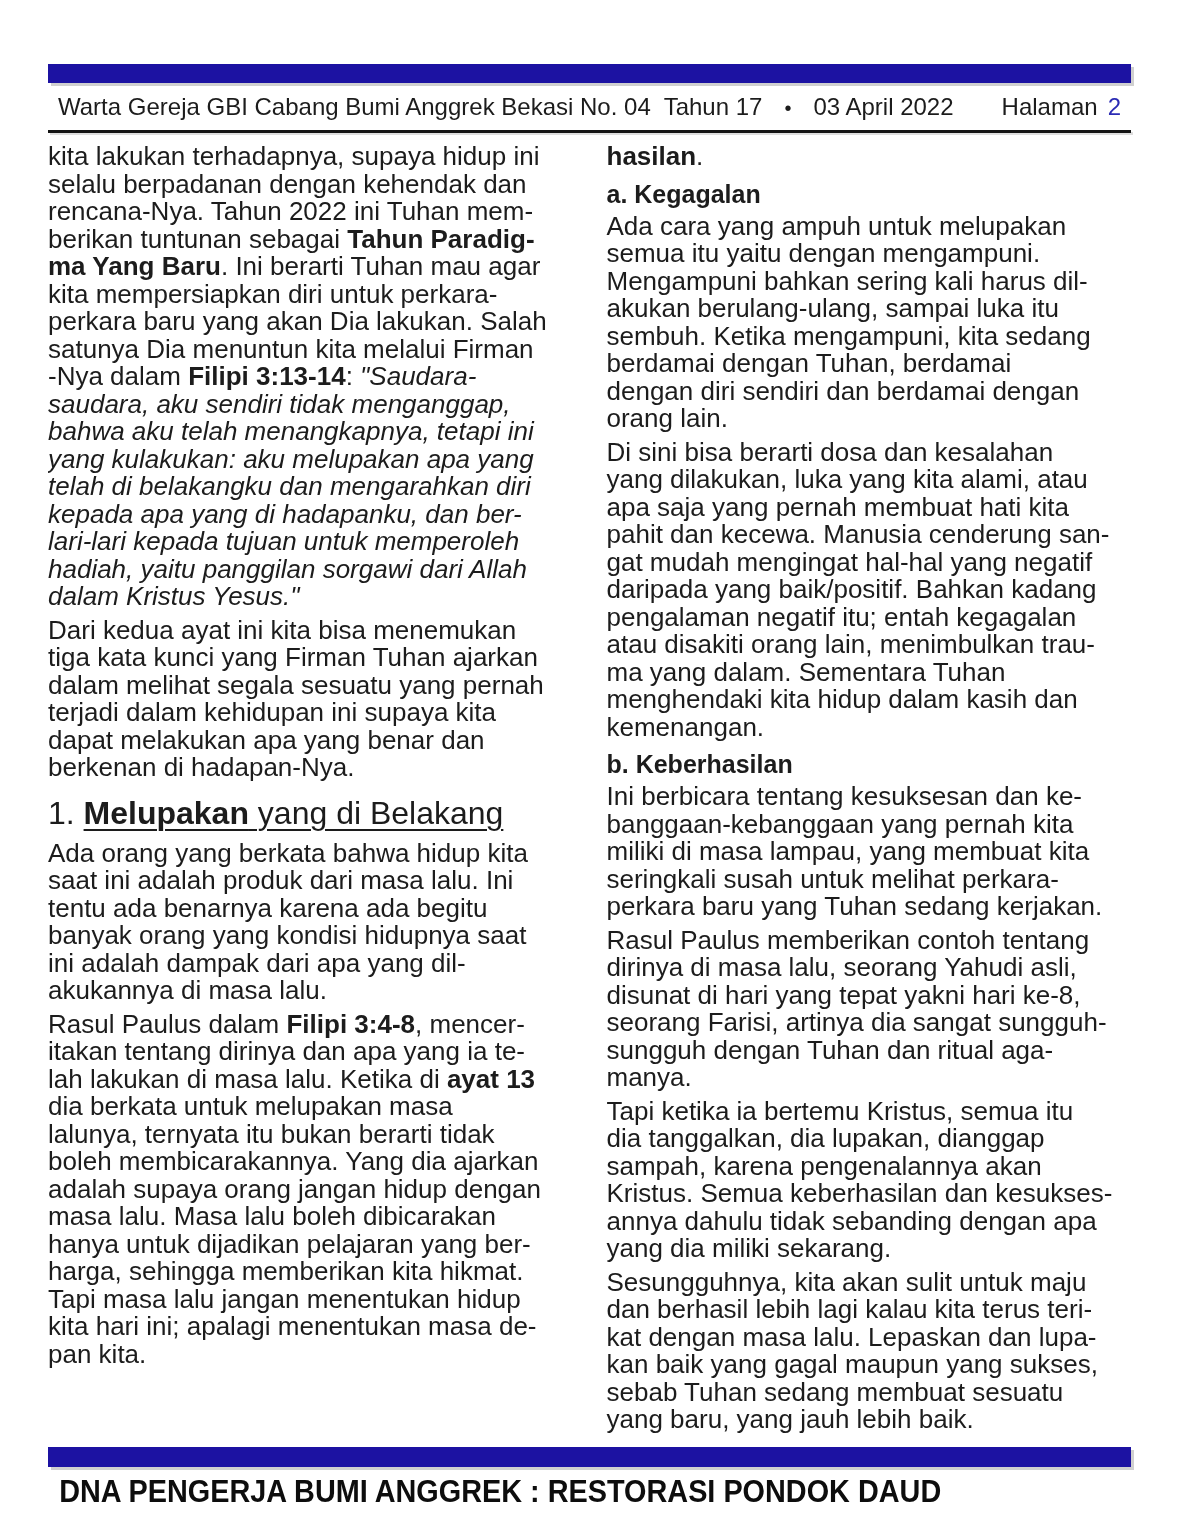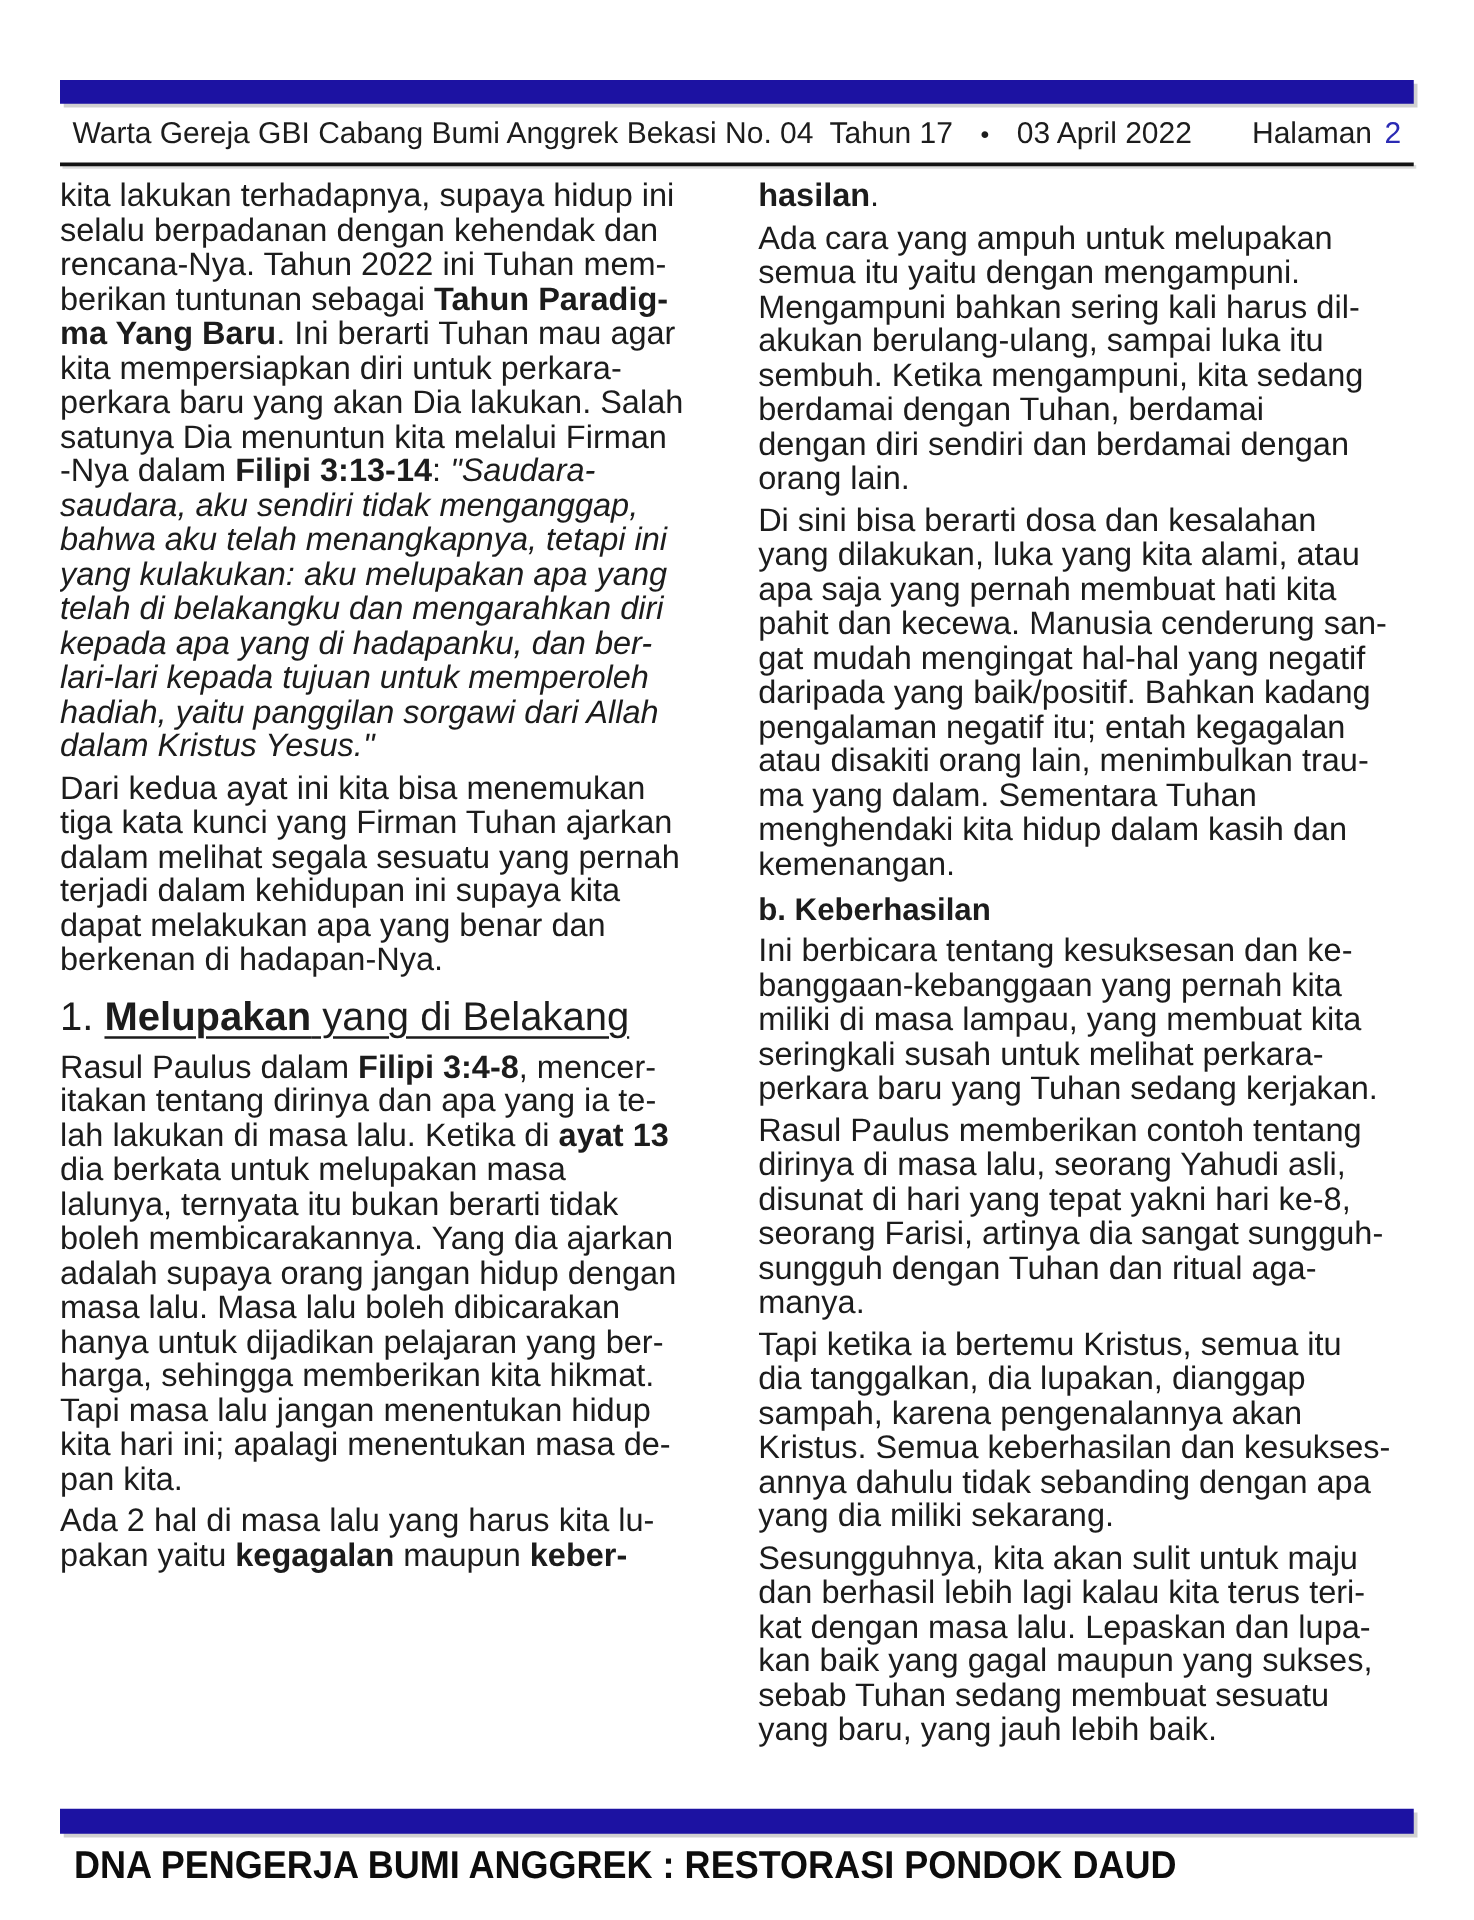--- a/index.html
+++ b/index.html
@@ -127,38 +127,43 @@
 lari-lari kepada tujuan untuk memperoleh
 hadiah, yaitu panggilan sorgawi dari Allah
 dalam Kristus Yesus."</span></p>
         <p><span>Dari kedua ayat ini kita bisa menemukan
 tiga kata kunci yang Firman Tuhan ajarkan
 dalam melihat segala sesuatu yang pernah
 terjadi dalam kehidupan ini supaya kita
 dapat melakukan apa yang benar dan
 berkenan di hadapan-Nya.</span></p>
         <h2><span>1. </span><span class="bu">Melupakan</span><span class="u"> yang di Belakang</span></h2>
+        <p><span>Ada orang yang berkata bahwa hidup kita
+saat ini adalah produk dari masa lalu. Ini
+tentu ada benarnya karena ada begitu
+banyak orang yang kondisi hidupnya saat
+ini adalah dampak dari apa yang dil-
+akukannya di masa lalu.</span></p>
         <p><span>Rasul Paulus dalam </span><span class="b">Filipi 3:4-8</span><span>, mencer-
 itakan tentang dirinya dan apa yang ia te-
 lah lakukan di masa lalu. Ketika di </span><span class="b">ayat 13</span><span>
 dia berkata untuk melupakan masa
 lalunya, ternyata itu bukan berarti tidak
 boleh membicarakannya. Yang dia ajarkan
 adalah supaya orang jangan hidup dengan
 masa lalu. Masa lalu boleh dibicarakan
 hanya untuk dijadikan pelajaran yang ber-
 harga, sehingga memberikan kita hikmat.
 Tapi masa lalu jangan menentukan hidup
 kita hari ini; apalagi menentukan masa de-
 pan kita.</span></p>
-        <p><span>Ada 2 hal di masa lalu yang harus kita lu-
-pakan yaitu </span><span class="b">kegagalan</span><span> maupun </span><span class="b">keber-</span></p>
       </div>
     <div class="col">
         <p><span class="b">hasilan</span><span>.</span></p>
+        <h3><span class="b">a. Kegagalan</span></h3>
         <p><span>Ada cara yang ampuh untuk melupakan
 semua itu yaitu dengan mengampuni.
 Mengampuni bahkan sering kali harus dil-
 akukan berulang-ulang, sampai luka itu
 sembuh. Ketika mengampuni, kita sedang
 berdamai dengan Tuhan, berdamai
 dengan diri sendiri dan berdamai dengan
 orang lain.</span></p>
         <p><span>Di sini bisa berarti dosa dan kesalahan
 yang dilakukan, luka yang kita alami, atau

